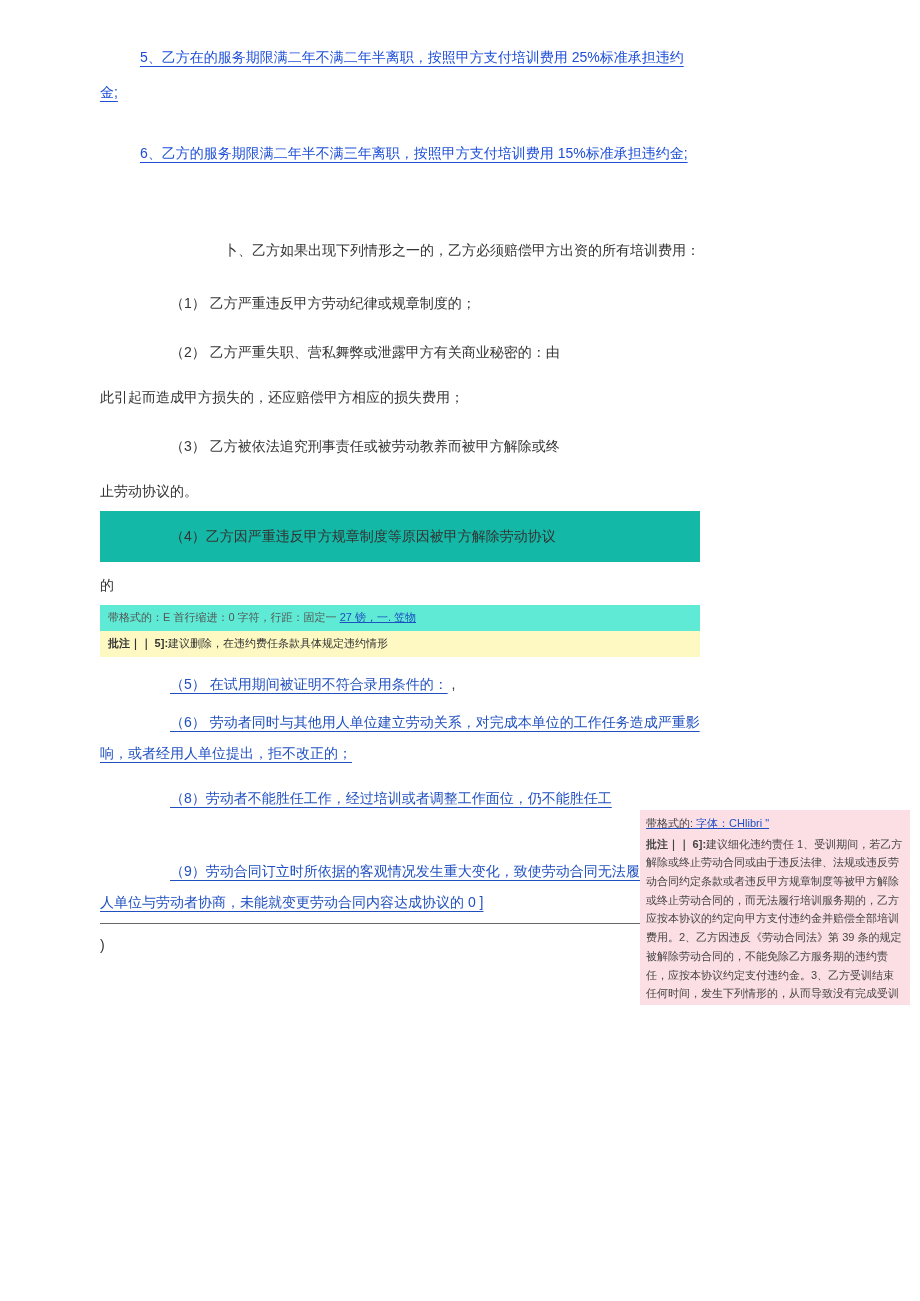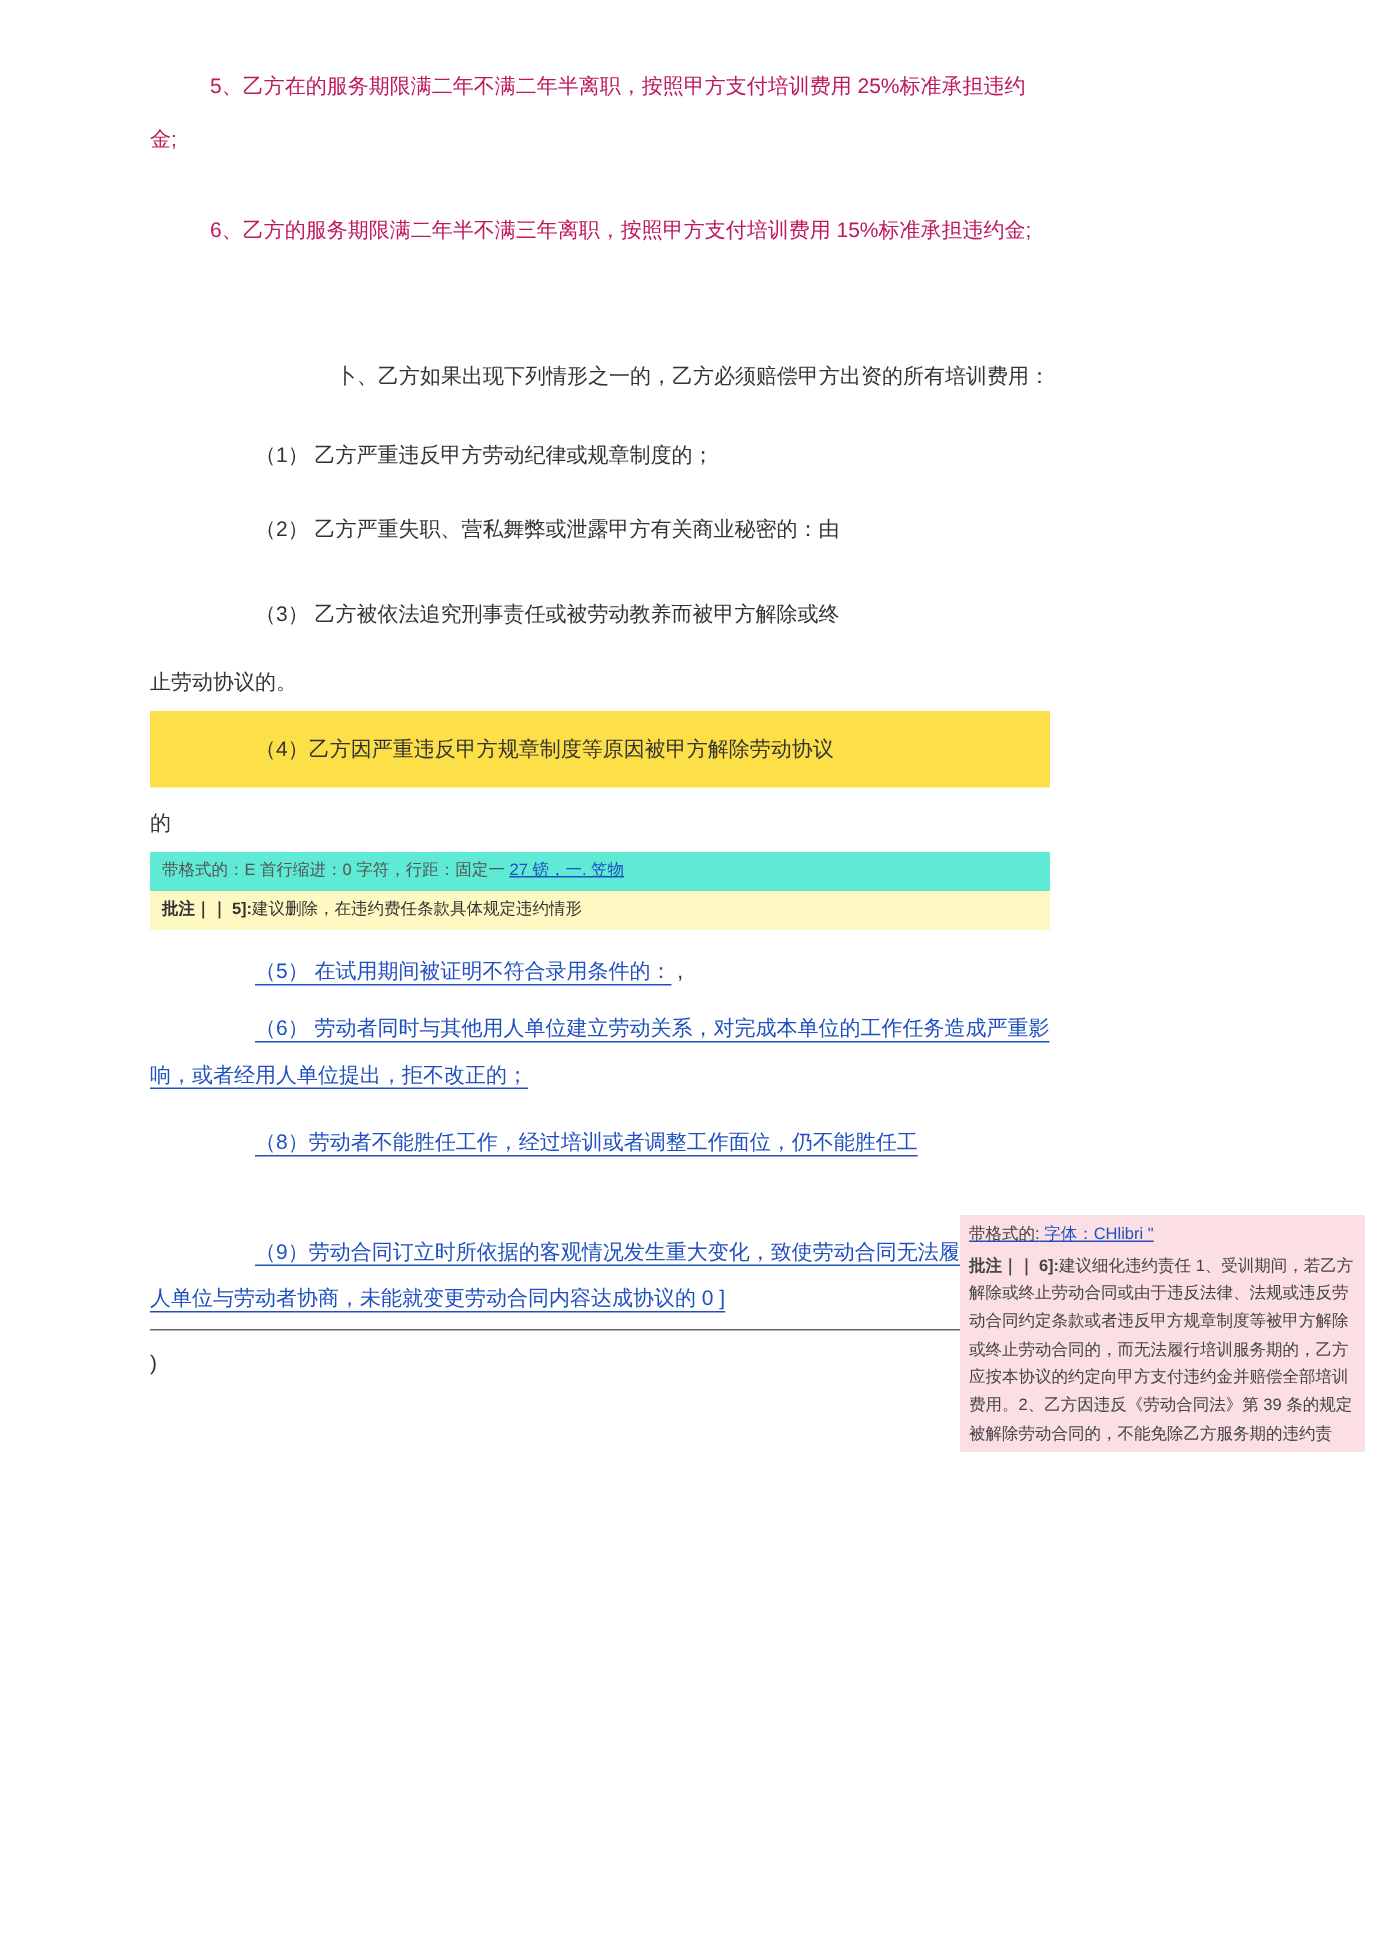--- a/index.html
+++ b/index.html
@@ -14,36 +14,37 @@
     .page {
       padding: 40px 0 40px 0;
       position: relative;
     }
     .main-content {
       width: 720px;
       padding-left: 100px;
       padding-right: 20px;
     }
     .blue-underline {
-      color: #be185d;
+      color: #1d4ed8;
+      text-decoration: underline;
       text-underline-offset: 4px;
       line-height: 2.5;
     }
     .indent-link {
       padding-left: 40px;
       display: inline;
     }
     .normal-text {
       color: #333;
       line-height: 2.5;
     }
     .indent1 { padding-left: 45px; text-align: right; }
     .indent2 { padding-left: 70px; }
     .pink-highlight {
-      background-color: #fde047;
+      background-color: #14b8a6;
       display: block;
       padding: 2px 0;
     }
     .format-box {
       background-color: #5eead4;
       font-size: 11px;
       padding: 3px 8px;
       margin-top: 2px;
       color: #555;
     }
@@ -118,20 +119,21 @@
     <div class="para-row normal-text indent1">卜、乙方如果出现下列情形之一的，乙方必须赔偿甲方出资的所有培训费用：</div>
 
     <div style="height:16px"></div>
 
     <div class="para-row normal-text indent2">（1） 乙方严重违反甲方劳动纪律或规章制度的；</div>
 
     <div style="height:12px"></div>
 
     <div class="para-row normal-text indent2">（2） 乙方严重失职、营私舞弊或泄露甲方有关商业秘密的：由</div>
     <div style="height:8px"></div>
+    <div class="para-row normal-text">此引起而造成甲方损失的，还应赔偿甲方相应的损失费用；</div>
 
     <div style="height:12px"></div>
 
     <div class="para-row normal-text indent2">（3） 乙方被依法追究刑事责任或被劳动教养而被甲方解除或终</div>
     <div style="height:8px"></div>
     <div class="para-row normal-text">止劳动协议的。</div>
 
     <div class="pink-highlight">
       <span class="normal-text indent2" style="display:inline-block; padding-top:6px; padding-bottom:6px;">（4）乙方因严重违反甲方规章制度等原因被甲方解除劳动协议</span>
     </div>

